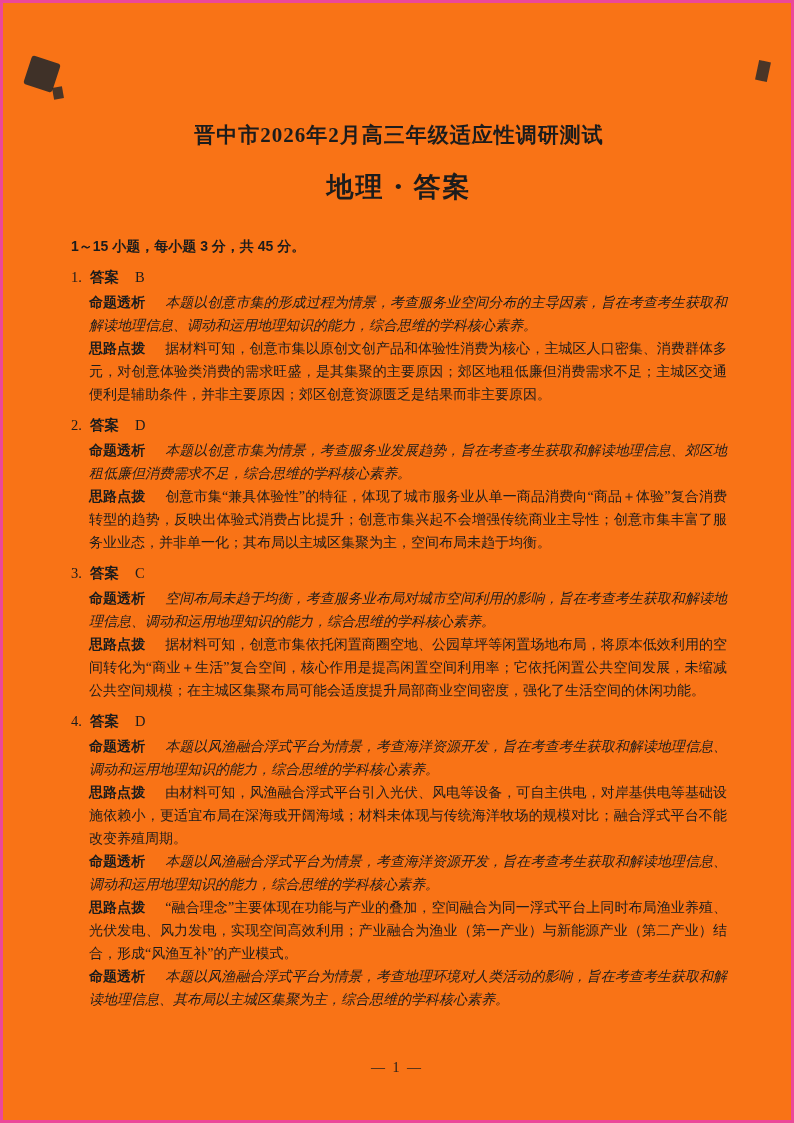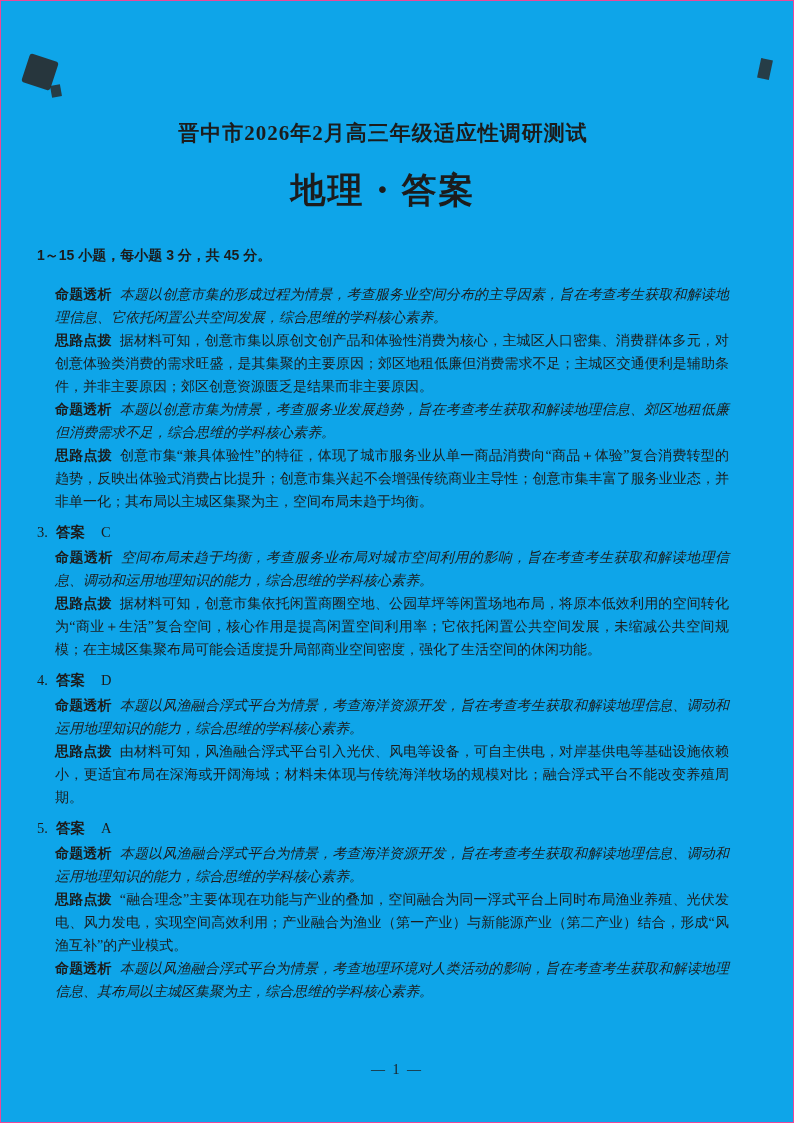--- a/index.html
+++ b/index.html
@@ -6,46 +6,46 @@
   body {
     width:794px; height:1123px;
     background:#f4f4f2;
     font-family:"Liberation Serif","DejaVu Serif",serif;
     color:#1c1c1c;
     position:relative;
     overflow:hidden;
   }
   .page {
     position:absolute; inset:0;
-    background:#0ea5e9;
-    border:1px solid #ec4899;
+    background:#f97316;
+    border:3px solid #ec4899;
     box-sizing:border-box;
-    padding:118px 64px 0 36px;
+    padding:118px 64px 0 68px;
   }
   .scan-mark { position:absolute; background:#2a2a2a; }
   .mark-tl1 { left:24px; top:56px; width:30px; height:30px; transform:rotate(18deg); border-radius:3px; opacity:.9; }
   .mark-tl2 { left:50px; top:84px; width:10px; height:12px; transform:rotate(-10deg); opacity:.85; }
   .mark-tr  { right:22px; top:58px; width:12px; height:20px; transform:rotate(12deg); opacity:.85; }
 
   h1.title {
     margin:0 0 20px 0;
     text-align:center;
     font-size:21px;
     font-weight:bold;
     letter-spacing:1px;
   }
   h2.subtitle {
     margin:0 0 30px 0;
     text-align:center;
-    font-size:35px;
+    font-size:27px;
     font-weight:bold;
     letter-spacing:2px;
   }
   .intro {
-    margin:0 0 16px 0;
+    margin:0 0 4px 0;
     font-size:14px;
     line-height:23px;
     font-weight:bold;
     font-family:"Liberation Sans","DejaVu Sans",sans-serif;
   }
   .item-head {
     margin:8px 0 2px 0;
     font-size:14.5px;
     line-height:23px;
   }
@@ -57,21 +57,21 @@
   .ans-letter { margin-left:16px; }
   .sec {
     margin:0 0 0 18px;
     font-size:14px;
     line-height:23px;
     text-align:justify;
   }
   .sec-label {
     font-family:"Liberation Sans","DejaVu Sans",sans-serif;
     font-weight:bold;
-    margin-right:8px;
+    margin-right:20px;
     white-space:nowrap;
   }
   .kai .sec-text { font-style:italic; }
   .footer {
     position:absolute;
     left:0; bottom:44px;
     width:100%;
     text-align:center;
     font-size:14px;
     letter-spacing:2px;
@@ -85,30 +85,36 @@
   <div class="scan-mark mark-tl2"></div>
   <div class="scan-mark mark-tr"></div>
 
   <h1 class="title">晋中市2026年2月高三年级适应性调研测试</h1>
   <h2 class="subtitle">地理・答案</h2>
 
   <p class="intro">1～15 小题，每小题 3 分，共 45 分。</p>
 
   <div>
       <section class="item">
+    <p class="item-head">
+      <span class="num">1.</span><span class="ans-label">答案</span><span class="ans-letter">B</span>
+    </p>
     <div class="sections">
           <p class="sec kai">
-    <span class="sec-label">命题透析</span><span class="sec-text">本题以创意市集的形成过程为情景，考查服务业空间分布的主导因素，旨在考查考生获取和解读地理信息、它依托闲置公共空间发展，综合思维的学科核心素养。</span>
+    <span class="sec-label">命题透析</span><span class="sec-text">本题以创意市集的形成过程为情景，考查服务业空间分布的主导因素，旨在考查考生获取和解读地理信息、调动和运用地理知识的能力，综合思维的学科核心素养。</span>
   </p>
           <p class="sec song">
     <span class="sec-label">思路点拨</span><span class="sec-text">据材料可知，创意市集以原创文创产品和体验性消费为核心，主城区人口密集、消费群体多元，对创意体验类消费的需求旺盛，是其集聚的主要原因；郊区地租低廉但消费需求不足；主城区交通便利是辅助条件，并非主要原因；郊区创意资源匮乏是结果而非主要原因。</span>
   </p>
         </div>
   </section>
       <section class="item">
+    <p class="item-head">
+      <span class="num">2.</span><span class="ans-label">答案</span><span class="ans-letter">D</span>
+    </p>
     <div class="sections">
           <p class="sec kai">
     <span class="sec-label">命题透析</span><span class="sec-text">本题以创意市集为情景，考查服务业发展趋势，旨在考查考生获取和解读地理信息、郊区地租低廉但消费需求不足，综合思维的学科核心素养。</span>
   </p>
           <p class="sec song">
     <span class="sec-label">思路点拨</span><span class="sec-text">创意市集“兼具体验性”的特征，体现了城市服务业从单一商品消费向“商品＋体验”复合消费转型的趋势，反映出体验式消费占比提升；创意市集兴起不会增强传统商业主导性；创意市集丰富了服务业业态，并非单一化；其布局以主城区集聚为主，空间布局未趋于均衡。</span>
   </p>
         </div>
   </section>
       <section class="item">
@@ -131,23 +137,20 @@
     <div class="sections">
           <p class="sec kai">
     <span class="sec-label">命题透析</span><span class="sec-text">本题以风渔融合浮式平台为情景，考查海洋资源开发，旨在考查考生获取和解读地理信息、调动和运用地理知识的能力，综合思维的学科核心素养。</span>
   </p>
           <p class="sec song">
     <span class="sec-label">思路点拨</span><span class="sec-text">由材料可知，风渔融合浮式平台引入光伏、风电等设备，可自主供电，对岸基供电等基础设施依赖小，更适宜布局在深海或开阔海域；材料未体现与传统海洋牧场的规模对比；融合浮式平台不能改变养殖周期。</span>
   </p>
         </div>
   </section>
       <section class="item">
-    <p class="item-head">
-      <span class="num">5.</span><span class="ans-label">答案</span><span class="ans-letter">A</span>
-    </p>
     <div class="sections">
           <p class="sec kai">
     <span class="sec-label">命题透析</span><span class="sec-text">本题以风渔融合浮式平台为情景，考查海洋资源开发，旨在考查考生获取和解读地理信息、调动和运用地理知识的能力，综合思维的学科核心素养。</span>
   </p>
           <p class="sec song">
     <span class="sec-label">思路点拨</span><span class="sec-text">“融合理念”主要体现在功能与产业的叠加，空间融合为同一浮式平台上同时布局渔业养殖、光伏发电、风力发电，实现空间高效利用；产业融合为渔业（第一产业）与新能源产业（第二产业）结合，形成“风渔互补”的产业模式。</span>
   </p>
         </div>
   </section>
       <section class="item">

